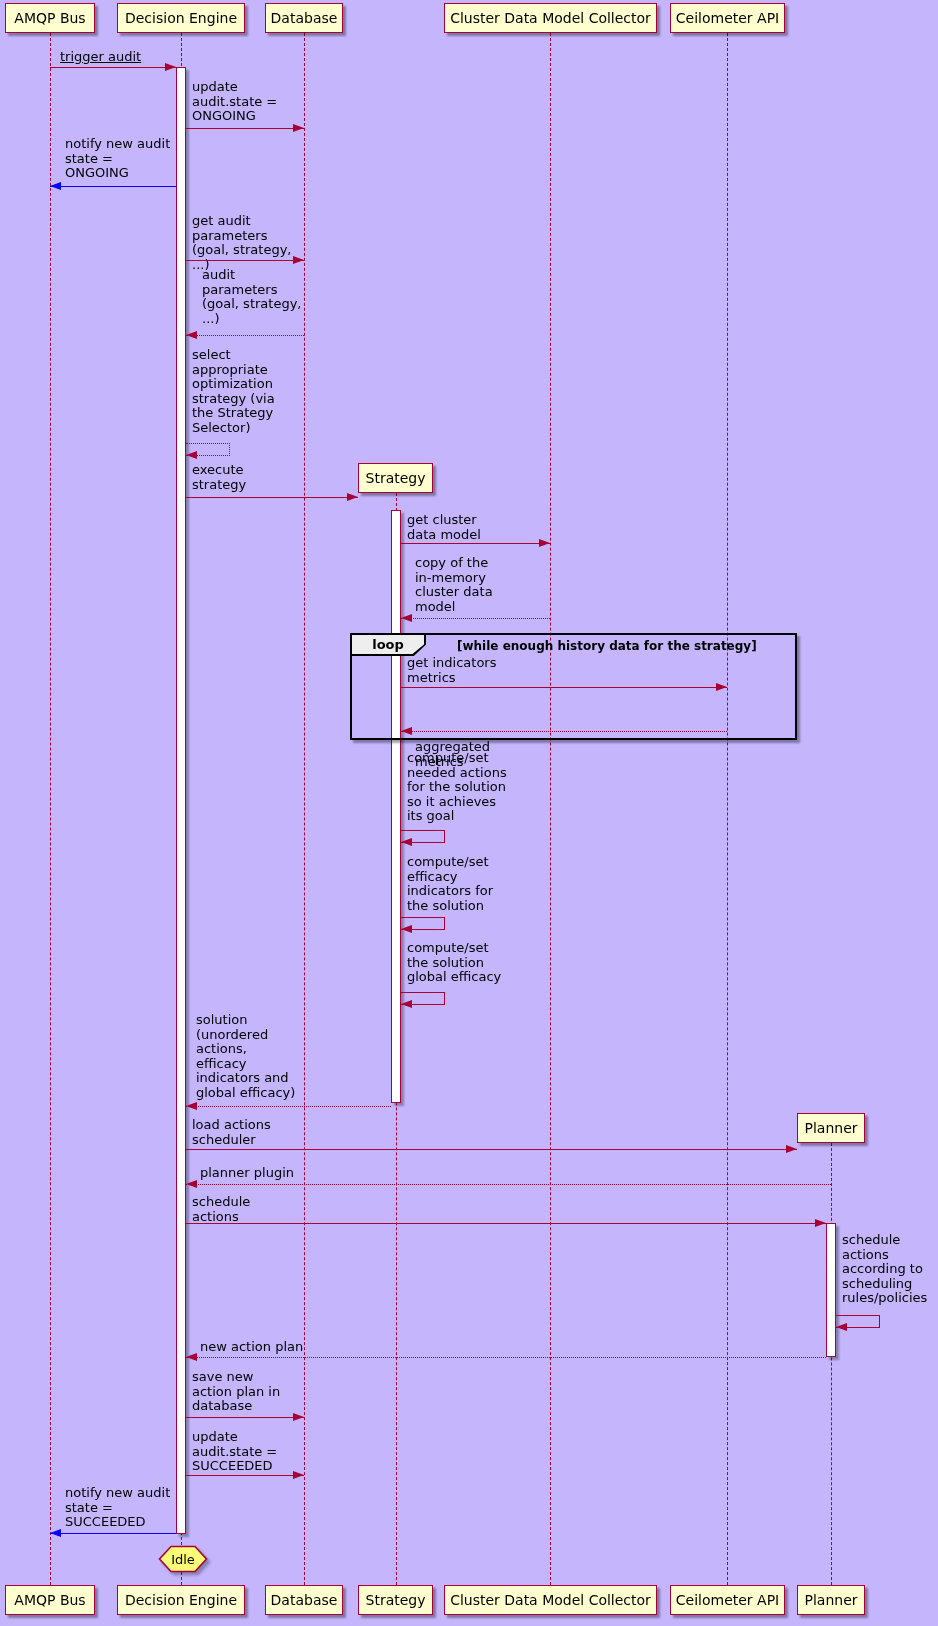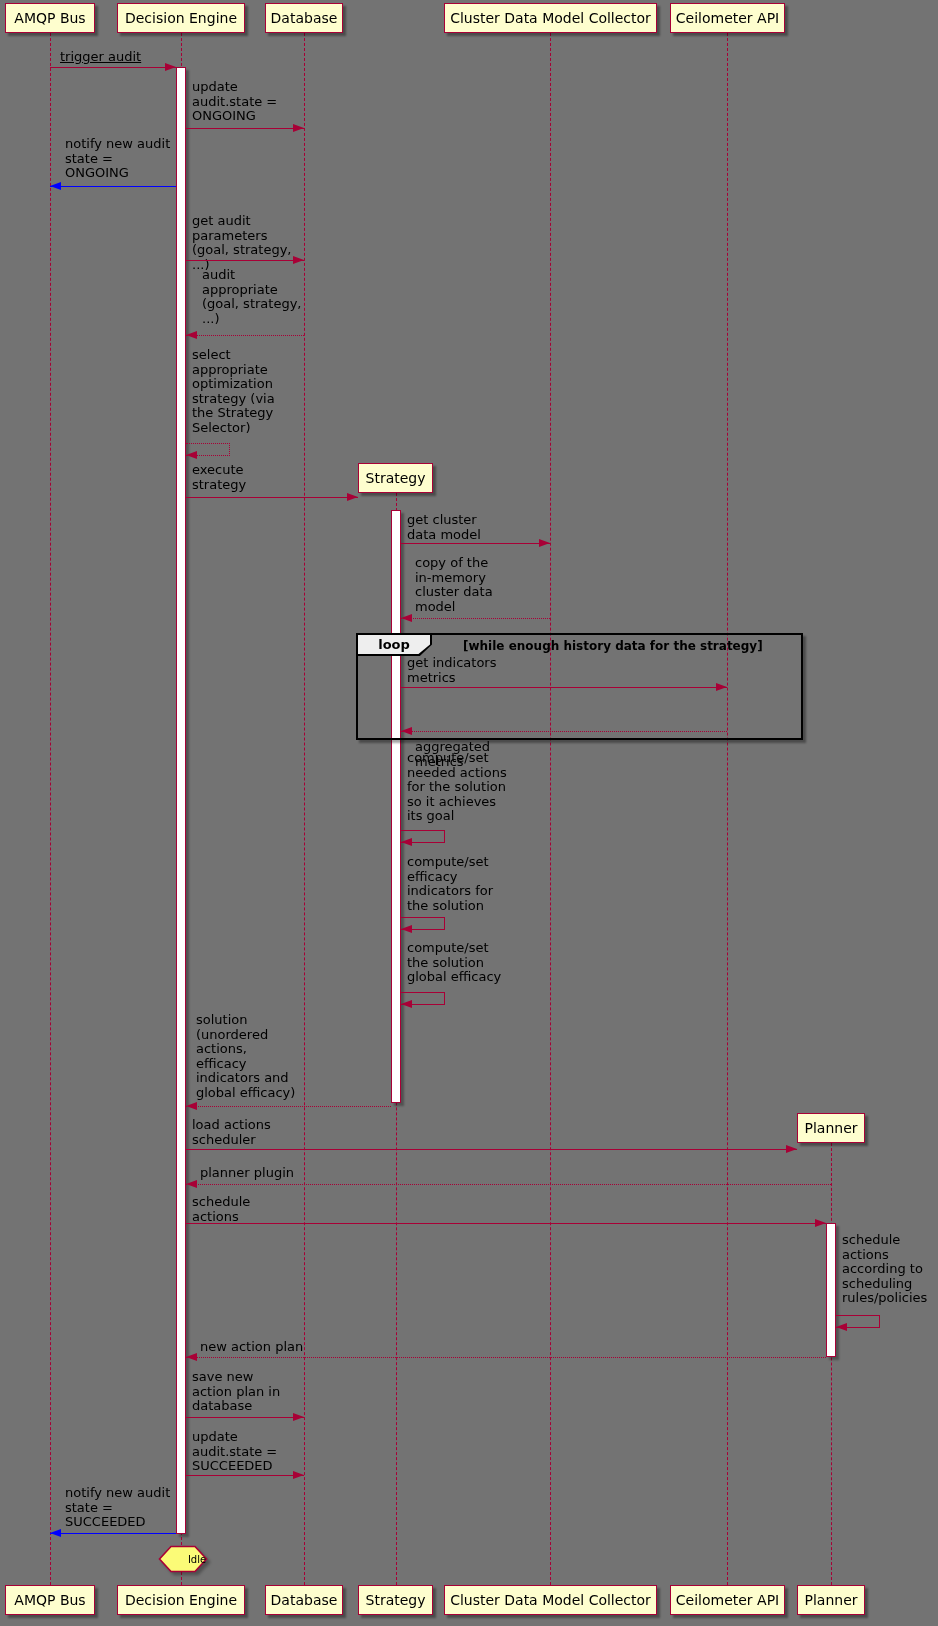--- a/index.html
+++ b/index.html
@@ -1,46 +1,46 @@
 <!DOCTYPE html>
 <html><head>
 <meta charset="utf-8">
 <style>
   html,body{margin:0;padding:0;background:#FFFFFF;}
-  #diagram{position:relative;width:938px;height:1626px;background:#737373;
+  #diagram{position:relative;width:938px;height:1626px;background:#c4b5fd;
            font-family:"DejaVu Sans","Liberation Sans",sans-serif;color:#000;overflow:hidden;}
   .pbox{position:absolute;height:30px;background:#FEFECE;border:1.6px solid #A80036;
         box-sizing:border-box;display:flex;align-items:center;justify-content:center;
         font-size:14px;white-space:nowrap;box-shadow:3px 3px 2px rgba(0,0,0,0.35);}
   .lifeline{position:absolute;width:0;border-left:1px dashed #A80036;}
   .bar{position:absolute;width:10px;background:#FFFFFF;border:1px solid #A80036;
        box-sizing:border-box;box-shadow:2.5px 2.5px 2px rgba(0,0,0,0.30);}
   .label{position:absolute;font-size:13px;line-height:14.6px;white-space:pre-line;}
   .line{position:absolute;height:0;border-top:1.4px solid #A80036;}
   .line.dotted{border-top:1.2px dotted #A80036;}
   .line.blue{border-top-color:#0000FF;}
   .head-r{position:absolute;width:0;height:0;border-left:11px solid #A80036;
           border-top:4.5px solid transparent;border-bottom:4.5px solid transparent;}
   .head-l{position:absolute;width:0;height:0;border-right:11px solid #A80036;
           border-top:4.5px solid transparent;border-bottom:4.5px solid transparent;}
   .head-l.blue{border-right-color:#0000FF;}
   .selfmsg{position:absolute;width:44px;height:13px;box-sizing:border-box;
            border:1.4px solid #A80036;border-left:none;}
   .selfmsg.dotted{border-style:dotted;border-left:none;}
   .frame{position:absolute;border:2px solid #000;box-sizing:border-box;
-         box-shadow:3px 3px 2px rgba(0,0,0,0.35);margin-left:6px;}
+         box-shadow:3px 3px 2px rgba(0,0,0,0.35);}
   .frame-tab{position:absolute;left:-2px;top:-2px;width:76px;height:23px;background:#000;
              clip-path:polygon(0 0,100% 0,100% 50%,84% 100%,0 100%);}
   .frame-tab-inner{position:absolute;left:0;top:0;width:72px;height:19px;background:#EEEEEE;
              clip-path:polygon(0 0,100% 0,100% 50%,84% 100%,0 100%);
              font-weight:bold;font-size:13px;line-height:19px;text-align:center;}
   .guard{position:absolute;font-weight:bold;font-size:12px;white-space:nowrap;}
   .hex{position:absolute;width:50px;height:28px;filter:drop-shadow(3px 3px 1.5px rgba(0,0,0,0.30));}
-  .hex span{position:absolute;left:14px;top:0;width:100%;height:100%;display:flex;
-            align-items:center;justify-content:center;font-size:10px;}
+  .hex span{position:absolute;left:0;top:0;width:100%;height:100%;display:flex;
+            align-items:center;justify-content:center;font-size:13px;}
 </style>
 </head>
 <body>
 
 <div id="diagram">
 
   <div class="lifeline" style="left:50px;top:33px;height:1552px;"></div>
   <div class="lifeline" style="left:181px;top:33px;height:1552px;"></div>
   <div class="lifeline" style="left:304px;top:33px;height:1552px;"></div>
   <div class="lifeline" style="left:396px;top:493px;height:1092px;"></div>
@@ -94,21 +94,21 @@
     <div class="label" style="left:192px;top:214px;">get audit
 parameters
 (goal, strategy,
 ...)</div>
     <div class="line" style="left:186px;top:260px;width:118px;"></div>
     <div class="head-r" style="left:293px;top:256px;"></div>
   </div>
 
   <div>
     <div class="label" style="left:202px;top:268px;">audit
-appropriate
+parameters
 (goal, strategy,
 ...)</div>
     <div class="line dotted" style="left:186px;top:335px;width:118px;"></div>
     <div class="head-l" style="left:186px;top:331px;"></div>
   </div>
 
   <div>
     <div class="label" style="left:192px;top:348px;">select
 appropriate
 optimization

